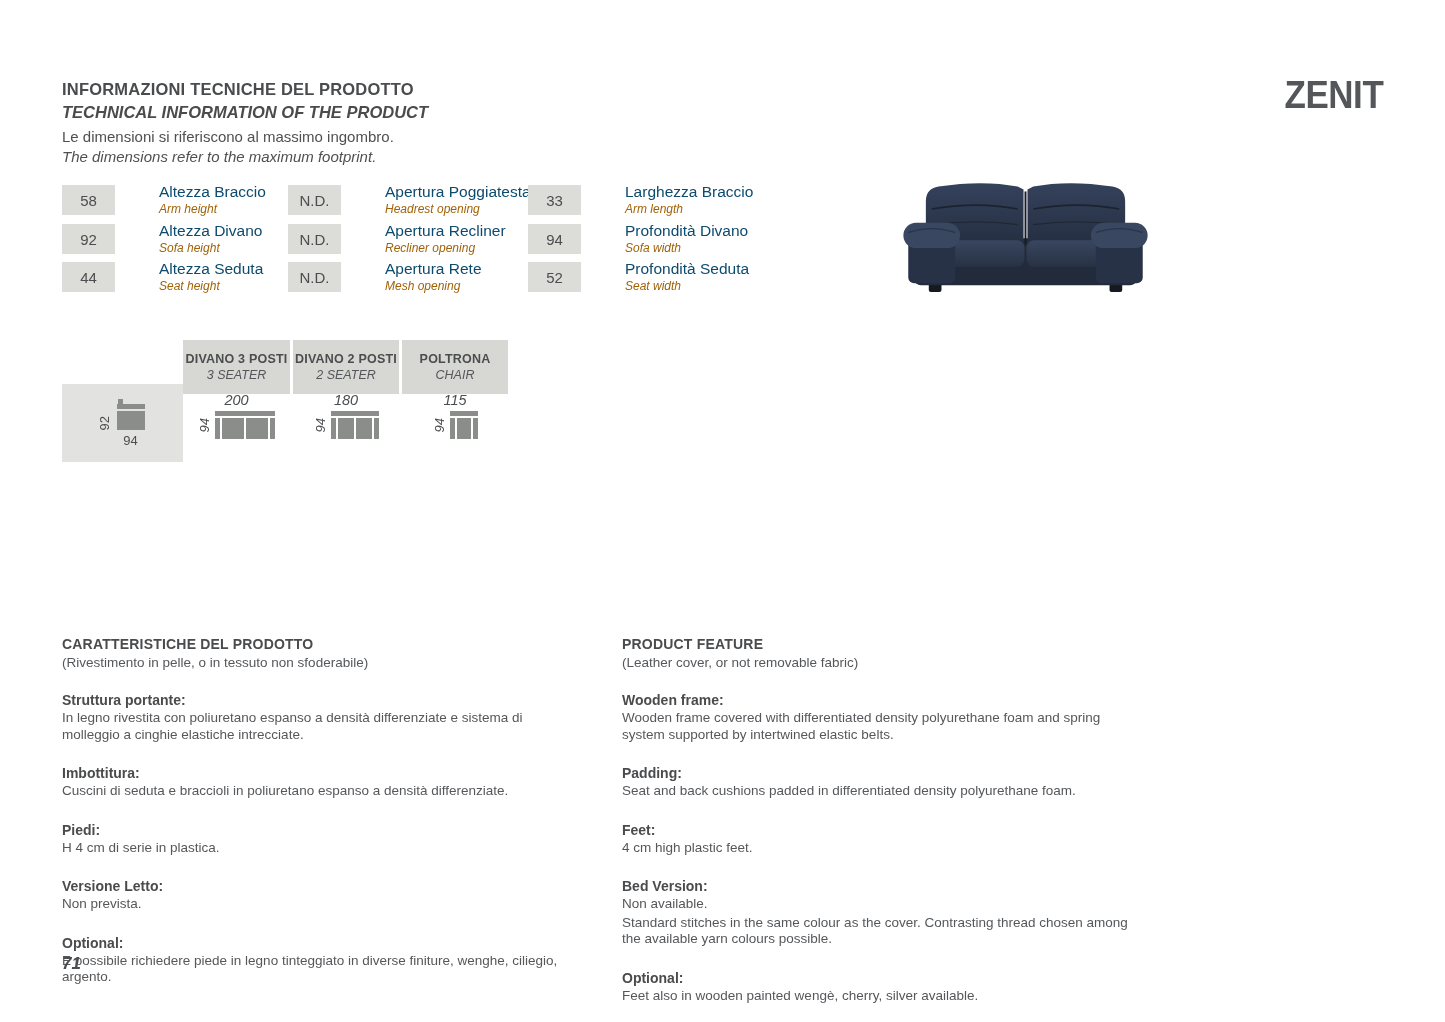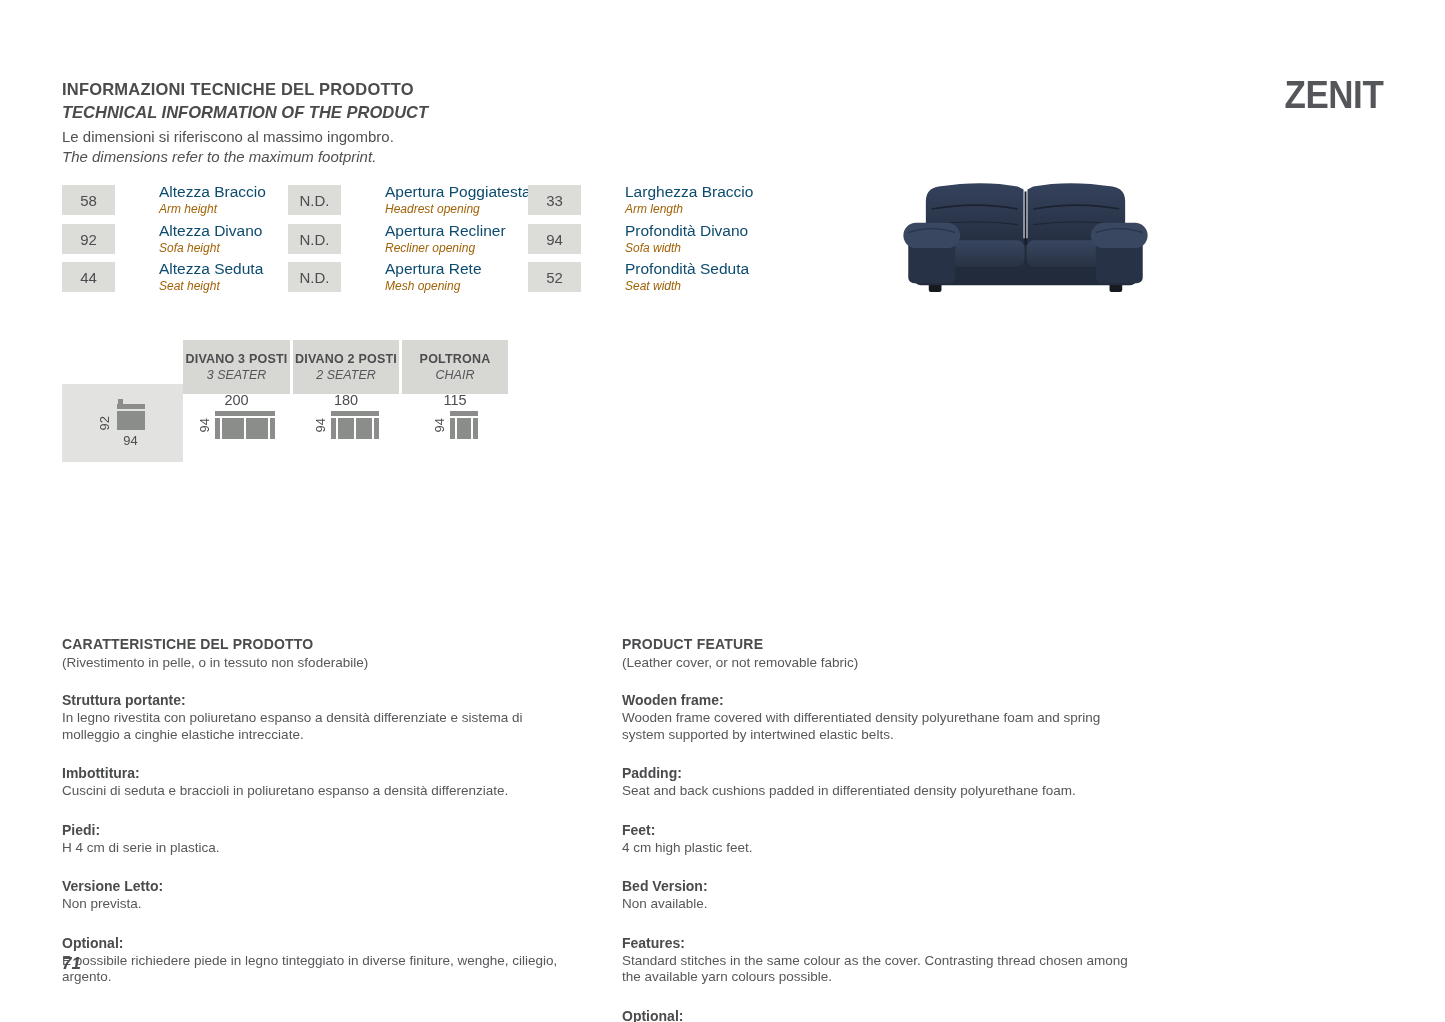--- a/index.html
+++ b/index.html
@@ -51,21 +51,21 @@
     writing-mode:vertical-rl; transform:rotate(180deg);
     font-size:13px; color:#4c4d4f; line-height:13px;
   }
   .sv { width:28px; margin-left:6px; }
   .sv-tick { width:5px; height:5px; background:#8b8d8b; margin-left:1px; }
   .sv-bar  { width:28px; height:5px; background:#8b8d8b; }
   .sv-body { width:28px; height:19px; background:#8b8d8b; margin-top:2px; }
   .sv-depth { font-size:13px; color:#4c4d4f; text-align:center; margin-top:3px; width:34px; margin-left:3px; }
 
   .size-cell {
-    position:absolute; top:384px; display:flex; flex-direction:column; align-items:center;
+    position:absolute; top:384px; display:flex; flex-direction:column; align-items:center;font-style:italic;
   }
   .size-num { font-size:14.5px; color:#4c4d4f; margin-top:8px; }
   .icon-row { display:flex; align-items:center; margin-top:3px; }
   .icon-row .rot-label { margin-right:4px; }
   .tv { display:flex; flex-direction:column; }
   .tv-back { height:5px; background:#8b8d8b; width:100%; }
   .tv-body { display:flex; margin-top:2px; height:21px; }
   .tv-arm  { width:5px; background:#8b8d8b; }
   .tv-seat { flex:1; background:#8b8d8b; margin-left:2px; }
   .tv-seat:last-child { margin-right:2px; }
@@ -316,21 +316,20 @@
       </div>
     <div class="feat">
         <h4>Feet:</h4>
         <p>4 cm high plastic feet.</p>
       </div>
     <div class="feat">
         <h4>Bed Version:</h4>
         <p>Non available.</p>
       </div>
     <div class="feat">
-        <h4>Features:</h4>
         <p>Standard stitches in the same colour as the cover. Contrasting thread chosen among the available yarn colours possible.</p>
       </div>
     <div class="feat">
         <h4>Optional:</h4>
         <p>Feet also in wooden painted wengè, cherry, silver available.</p>
       </div>
   </section>
 
   <div class="page-number">71</div>
 

